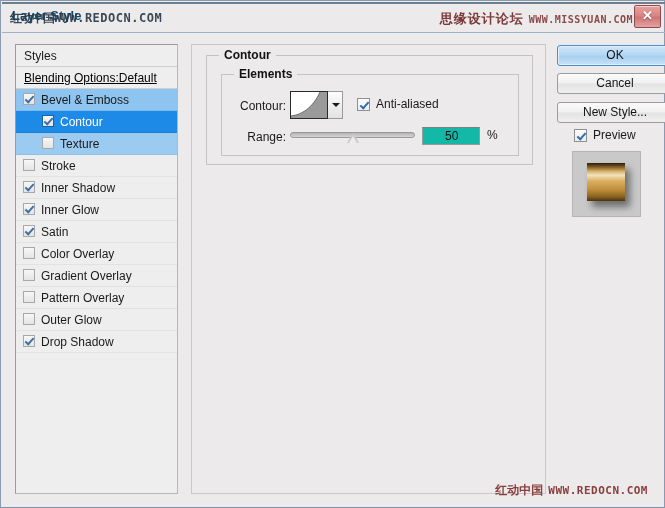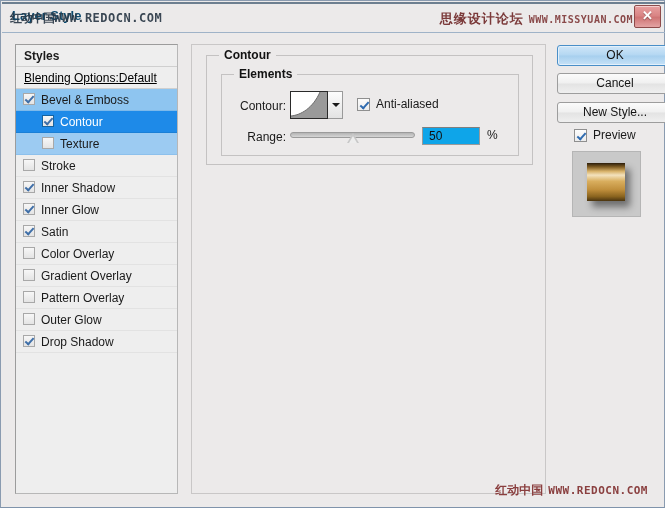--- a/index.html
+++ b/index.html
@@ -142,21 +142,20 @@
   }
   .styles-header {
     height: 22px;
     line-height: 22px;
     padding-left: 8px;
     font-size: 12px;
     color: #1a1a1a;
     background: #eeeeee;
     border-bottom: 1px solid #cfcfcf;
     box-sizing: border-box;
-    font-weight: bold;
   }
   .blending-row {
     height: 22px;
     line-height: 22px;
     padding-left: 8px;
     font-size: 12px;
     color: #000000;
     background: #eeeeee;
     border-bottom: 1px solid #cfcfcf;
     box-sizing: border-box;
@@ -343,24 +342,24 @@
   }
   #range-input {
     position: absolute;
     left: 200px;
     top: 52px;
     width: 58px;
     height: 18px;
     box-sizing: border-box;
     border: 1px solid #9a9a9a;
     border-top-color: #7f7f7f;
-    background: #0ea5e9;
+    background: #14b8a6;
     font-size: 12px;
     line-height: 16px;
-    padding-left: 6px;
+    padding-left: 22px;
     color: #111;
     cursor: text;
   }
   #range-pct { position: absolute; left: 265px; top: 53px; font-size: 12px; }
 
   
   .btn {
     position: absolute;
     box-sizing: border-box;
     width: 116px;

